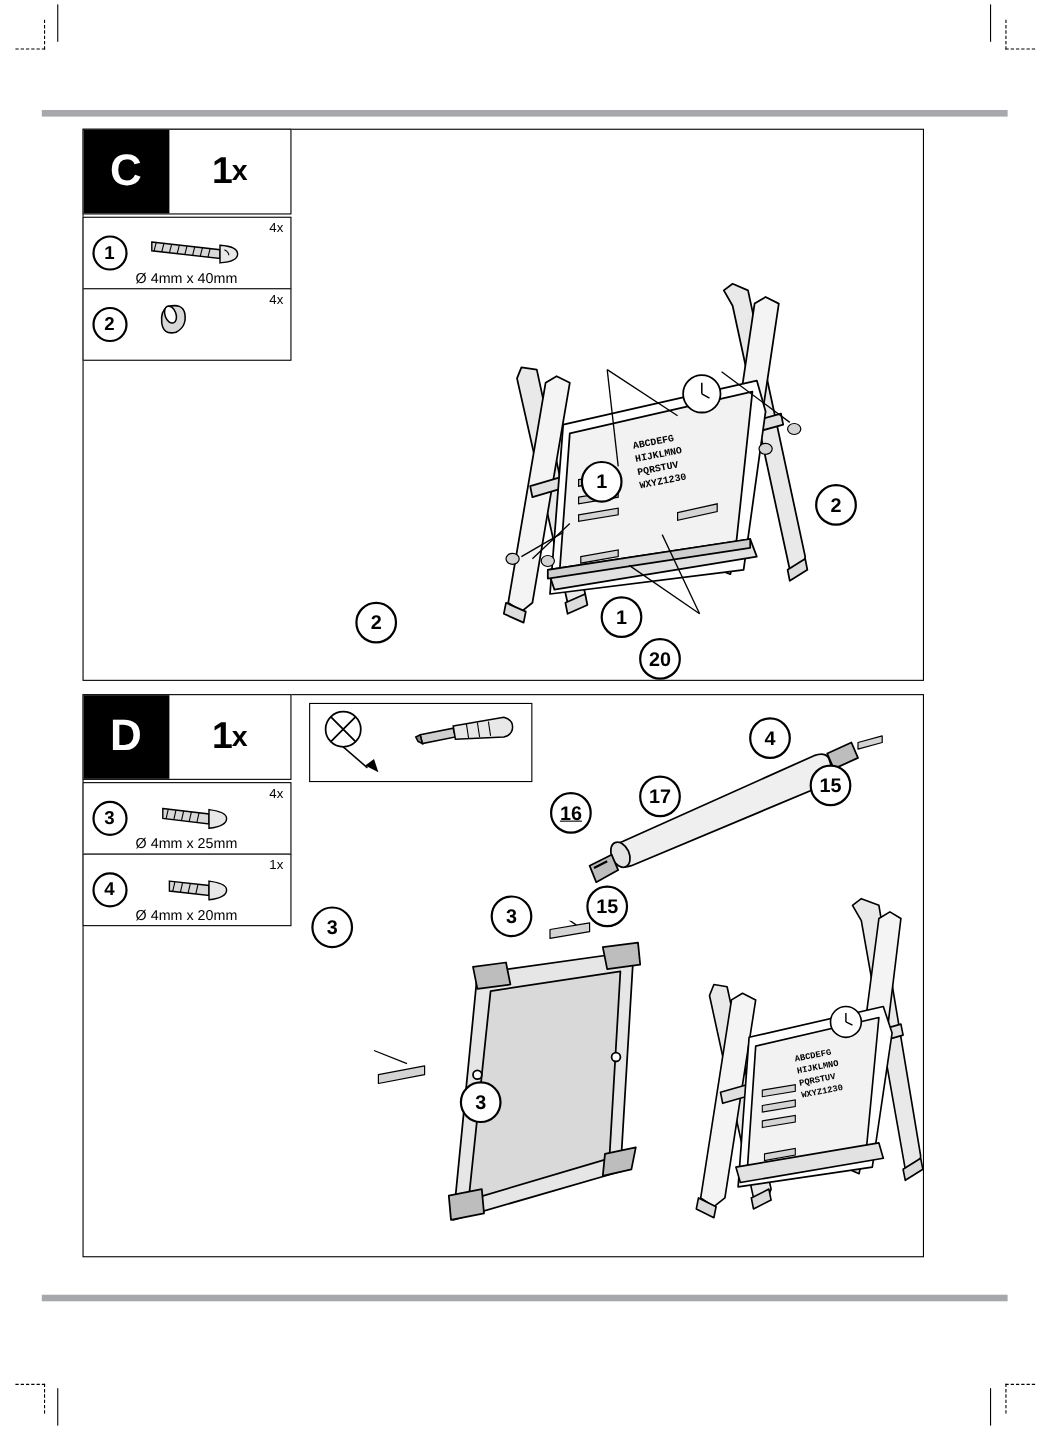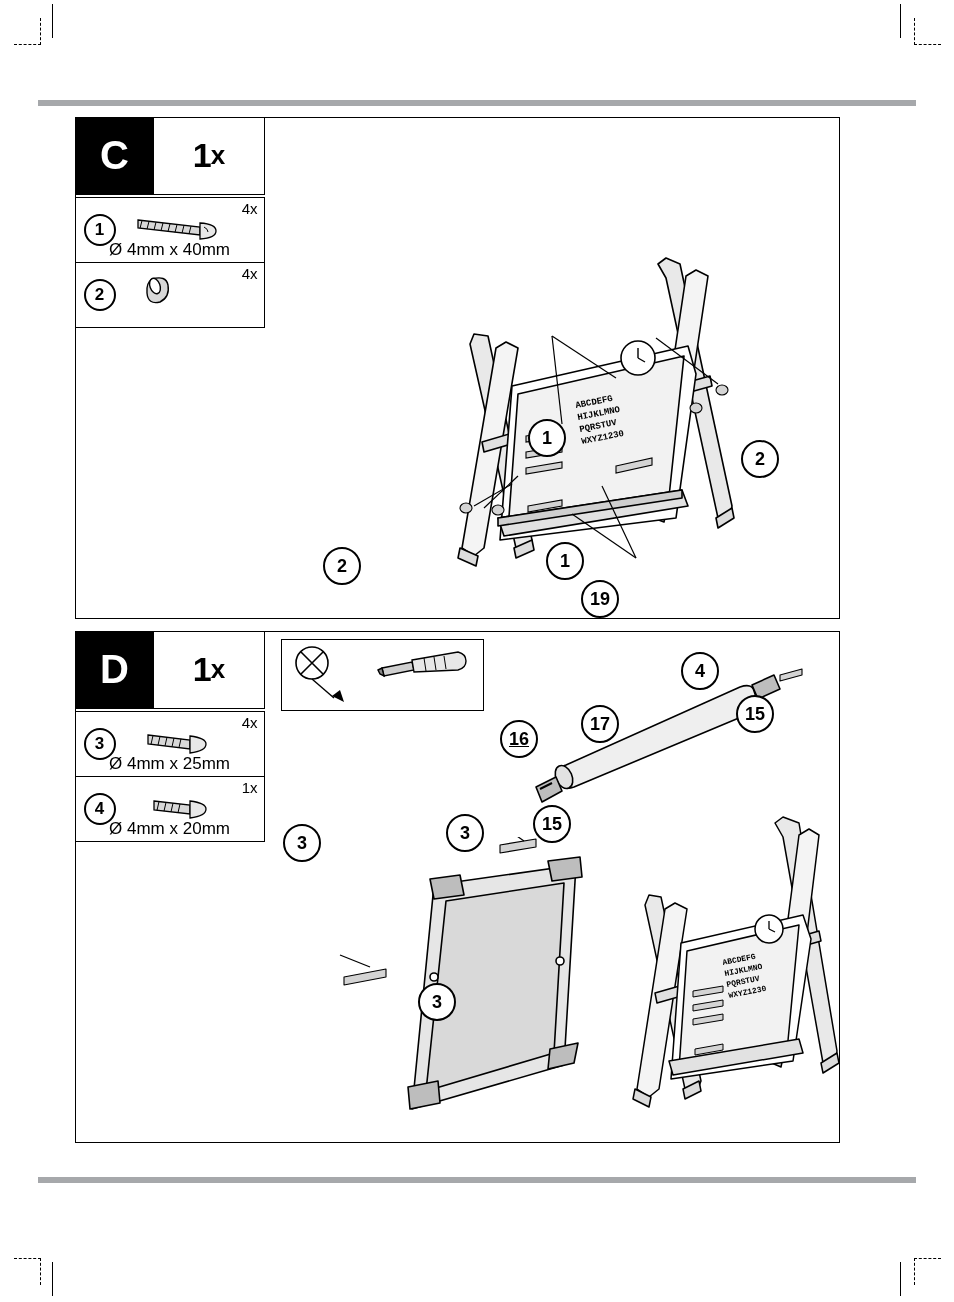--- a/index.html
+++ b/index.html
@@ -109,29 +109,29 @@
     justify-content: center;
     font-size: 17px;
     font-weight: bold;
     background: #fff;
     box-sizing: border-box;
   }
   .part-count {
     position: absolute;
     right: 6px;
     top: 2px;
-    font-size: 15px;
+    font-size: 12px;
   }
   .part-spec {
     position: absolute;
     left: 0;
     right: 0;
     bottom: 2px;
     text-align: center;
-    font-size: 17px;
+    font-size: 13px;
   }
   .part-art {
     position: absolute;
     left: 48px;
     top: 6px;
     width: 110px;
     height: 40px;
   }
 
   
@@ -288,21 +288,21 @@
         <ellipse cx="100" cy="290" rx="6" ry="5"></ellipse>
         <ellipse cx="132" cy="292" rx="6" ry="5"></ellipse>
         <ellipse cx="356" cy="172" rx="6" ry="5"></ellipse>
         <ellipse cx="330" cy="190" rx="6" ry="5"></ellipse>
       </g>
     </svg>
   </div>
 
   <div class="callout" style="left:452px;top:301px;">1</div>
   <div class="callout" style="left:665px;top:322px;">2</div>
-  <div class="callout" style="left:505px;top:462px;">19</div>
+  <div class="callout" style="left:505px;top:462px;">20</div>
   <div class="callout" style="left:247px;top:429px;">2</div>
   <div class="callout" style="left:470px;top:424px;">1</div>
 </div>
 
 <div class="panel" id="panel-d">
 
   <div class="step-head">
     <div class="step-letter">D</div>
     <div class="step-qty">
       <span>1</span>

